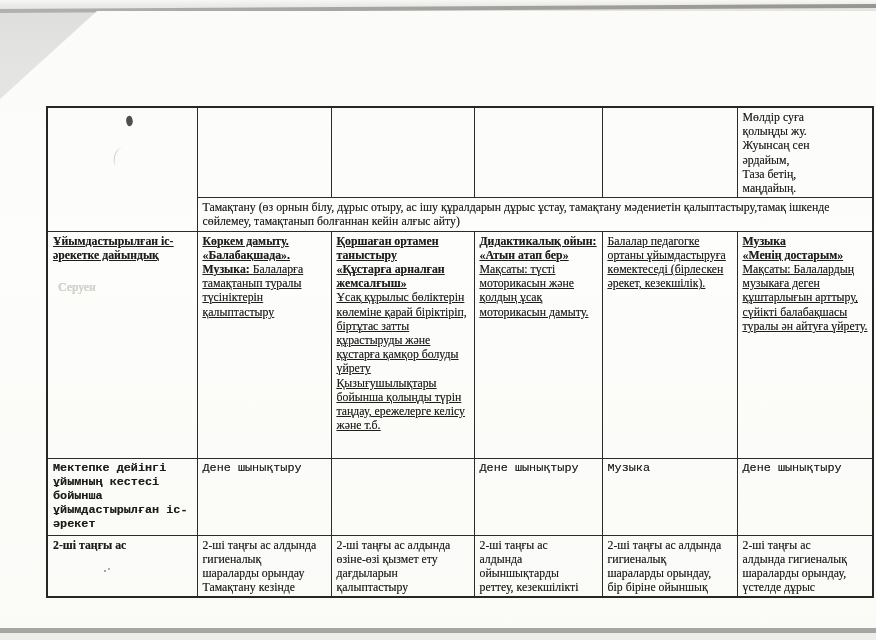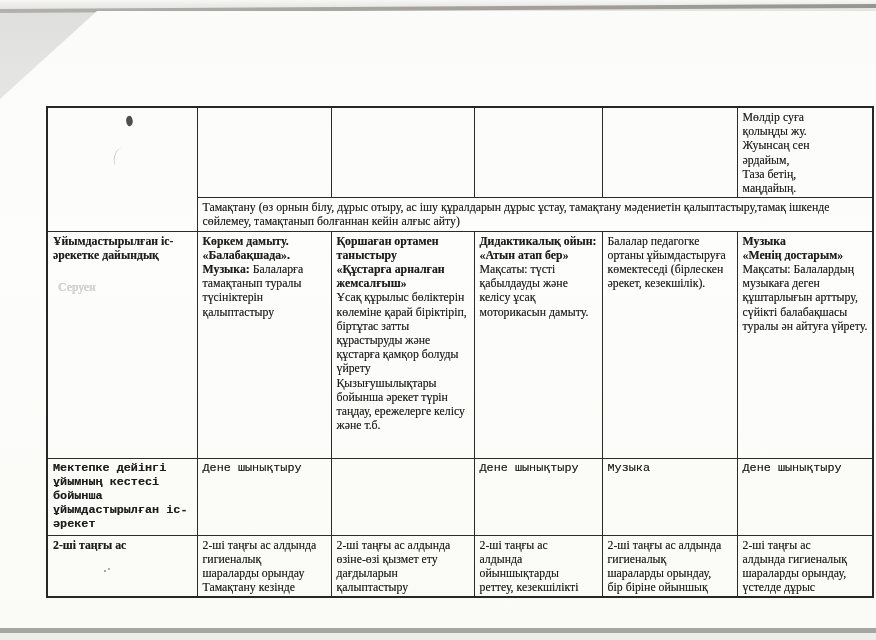--- a/index.html
+++ b/index.html
@@ -34,21 +34,21 @@
     border:2px solid #262623;
     text-shadow:0 0 0.4px rgba(40,40,36,0.55);
   }
   td {
     border:1px solid #2b2b28; vertical-align:top;
     padding:2px 4px 2px 5px; overflow:hidden;
     position:relative;
   }
   tr.r1 { height:84px;border-radius:17px; }
   tr.r2 { height:33px;margin-top:24px; }
-  tr.r3 { height:227px; }
+  tr.r3 { height:227px;text-decoration:underline; }
   tr.r4 { height:77px;font-family:Liberation Mono, monospace; }
   tr.r5 { height:56px;margin-left:36px; }
   .b   { font-weight:bold; }
   .pre { white-space:pre-line; }
 
   .ghost {
     position:absolute; left:10px; top:48px;
     font-weight:bold; color:#b7b7b0; opacity:0.55;
     filter:blur(0.5px); pointer-events:none;
   }
@@ -113,25 +113,25 @@
           <span class="ghost">Серуен</span>
         </td>
         <td>
           <div class="b">Көркем дамыту. «Балабақшада».</div>
           <div><span class="b">Музыка:</span> <span>Балаларға тамақтанып туралы түсініктерін қалыптастыру</span></div>
         </td>
         <td>
           <div class="b">Қоршаған ортамен таныстыру</div>
           <div class="b">«Құстарға арналған жемсалғыш»</div>
           <div>Ұсақ құрылыс бөліктерін көлеміне қарай біріктіріп, біртұтас затты құрастыруды және құстарға қамқор болуды үйрету</div>
-          <div>Қызығушылықтары бойынша әрекет түрін таңдау, ережелерге келісу және т.б.</div>
+          <div>Қызығушылықтары бойынша қолыңды түрін таңдау, ережелерге келісу және т.б.</div>
         </td>
         <td>
           <div class="b">Дидактикалық ойын: «Атын атап бер»</div>
-          <div>Мақсаты: түсті қабылдауды және келісу ұсақ моторикасын дамыту.</div>
+          <div>Мақсаты: түсті моторикасын және қолдың ұсақ моторикасын дамыту.</div>
         </td>
         <td>
           <div>Балалар педагогке ортаны ұйымдастыруға көмектеседі (бірлескен әрекет, кезекшілік).</div>
         </td>
         <td>
           <div class="b">Музыка</div>
           <div class="b">«Менің достарым»</div>
           <div>Мақсаты: Балалардың музыкаға деген құштарлығын арттыру, сүйікті балабақшасы туралы ән айтуға үйрету.</div>
         </td>
       </tr>

